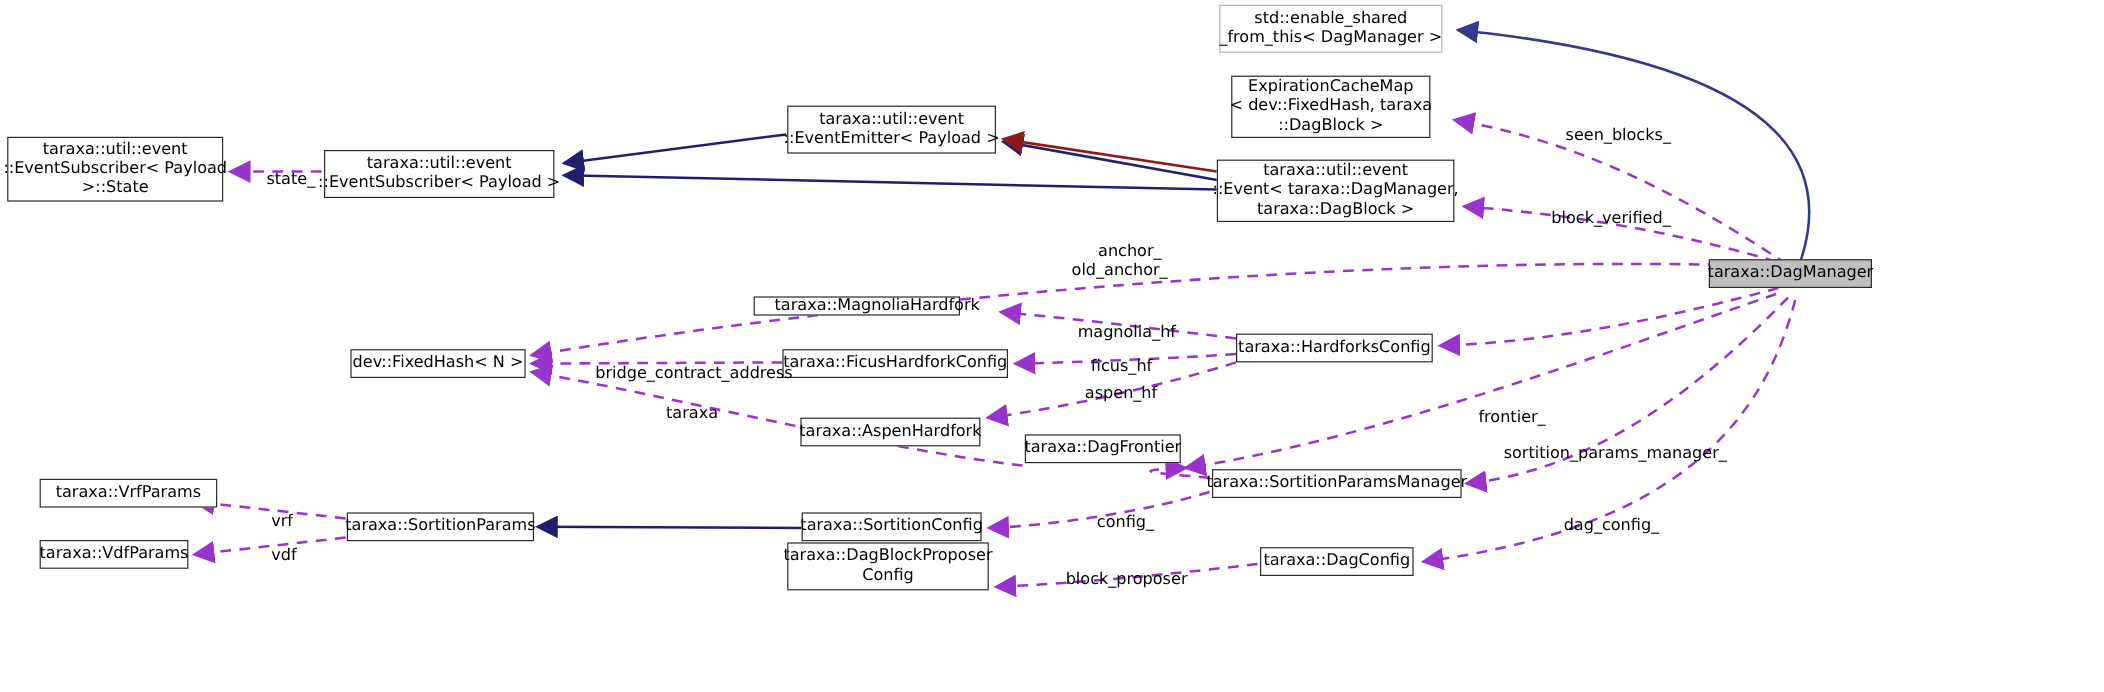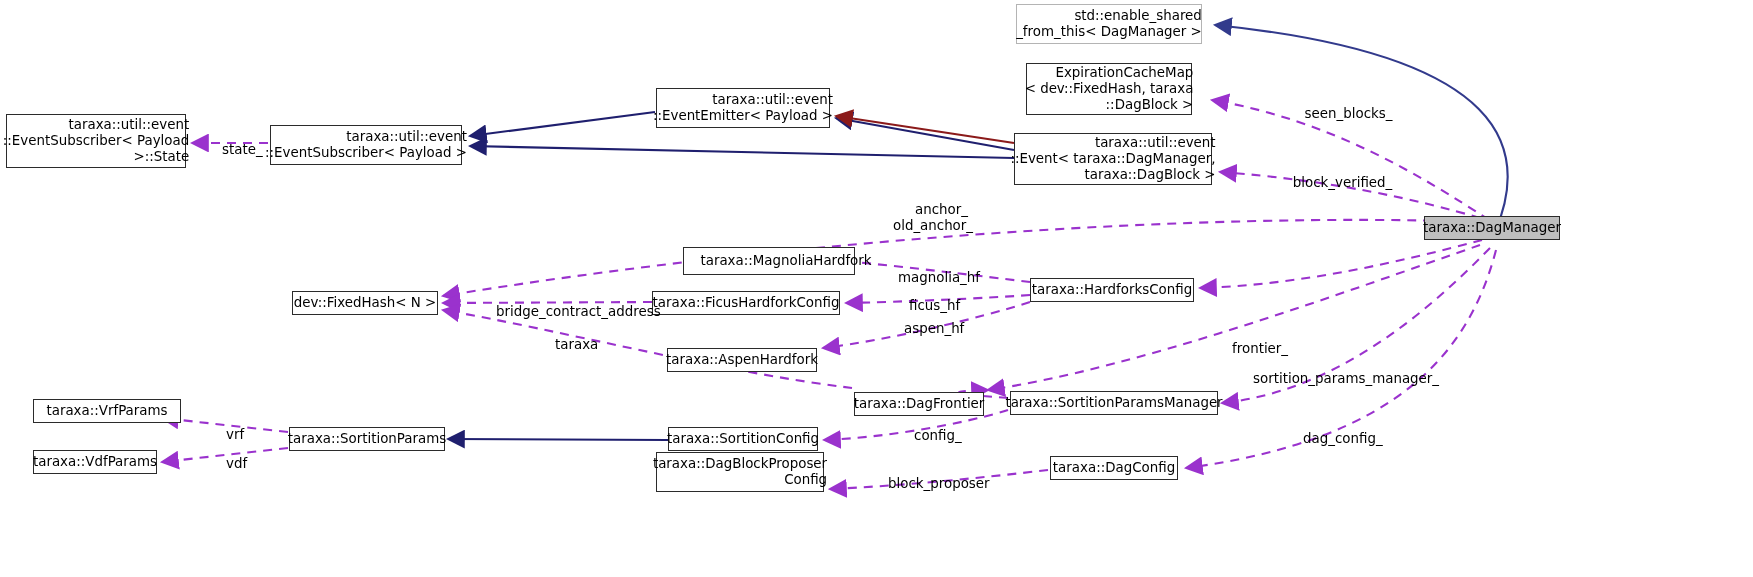--- a/index.html
+++ b/index.html
@@ -25,21 +25,21 @@
     pointer-events: none;
   }
   .node {
     position: absolute;
     box-sizing: border-box;
     background: #ffffff;
     border: 1px solid #2b2b2b;
     display: flex;
     align-items: center;
     justify-content: center;
-    text-align: right;
+    text-align: center;
     color: #000000;
     font-size: 13.4px;
     line-height: 16px;
     letter-spacing: 0px;
     white-space: pre;
     z-index: 3;
   }
   .node.highlight {
     background: #bfbfbf;
     border: 1px solid #2b2b2b;
@@ -179,41 +179,41 @@
   <div class="node" style="left:1014px; top:133px; width:198px; height:52px;">
     <span>taraxa::util::event
 ::Event&lt; taraxa::DagManager,
 taraxa::DagBlock &gt;</span>
   </div>
 
   <div class="node highlight" style="left:1424px; top:216px; width:136px; height:24px;">
     <span>taraxa::DagManager</span>
   </div>
 
-  <div class="node" style="left:683px; top:247px; width:172px; height:28px;padding-left:34px;">
+  <div class="node" style="left:628px; top:247px; width:172px; height:16px;padding-left:34px;">
     <span>taraxa::MagnoliaHardfork</span>
   </div>
 
   <div class="node" style="left:292px; top:291px; width:146px; height:24px;">
     <span>dev::FixedHash&lt; N &gt;</span>
   </div>
 
   <div class="node" style="left:652px; top:291px; width:188px; height:24px;">
     <span>taraxa::FicusHardforkConfig</span>
   </div>
 
   <div class="node" style="left:1030px; top:278px; width:164px; height:24px;">
     <span>taraxa::HardforksConfig</span>
   </div>
 
   <div class="node" style="left:667px; top:336px; width:150px; height:24px;margin-top:12px;">
     <span>taraxa::AspenHardfork</span>
   </div>
 
-  <div class="node" style="left:854px; top:392px; width:130px; height:24px;">
+  <div class="node" style="left:854px; top:362px; width:130px; height:24px;">
     <span>taraxa::DagFrontier</span>
   </div>
 
   <div class="node" style="left:1010px; top:391px; width:208px; height:24px;">
     <span>taraxa::SortitionParamsManager</span>
   </div>
 
   <div class="node" style="left:33px; top:399px; width:148px; height:24px;">
     <span>taraxa::VrfParams</span>
   </div>

